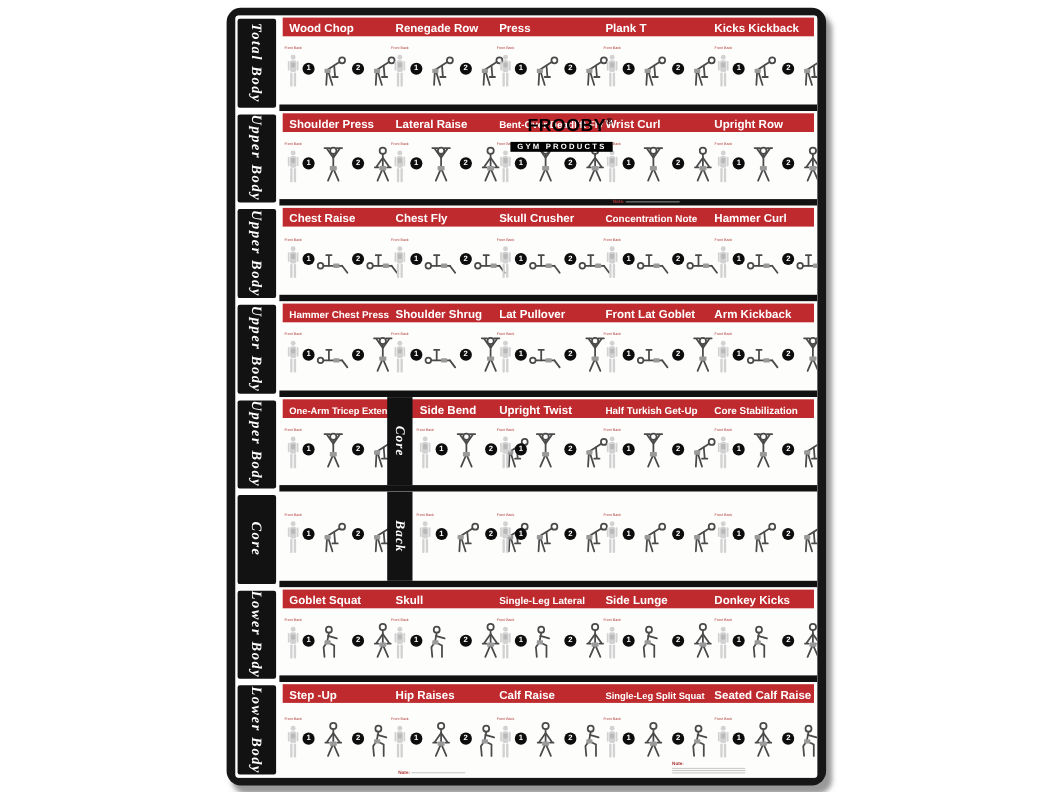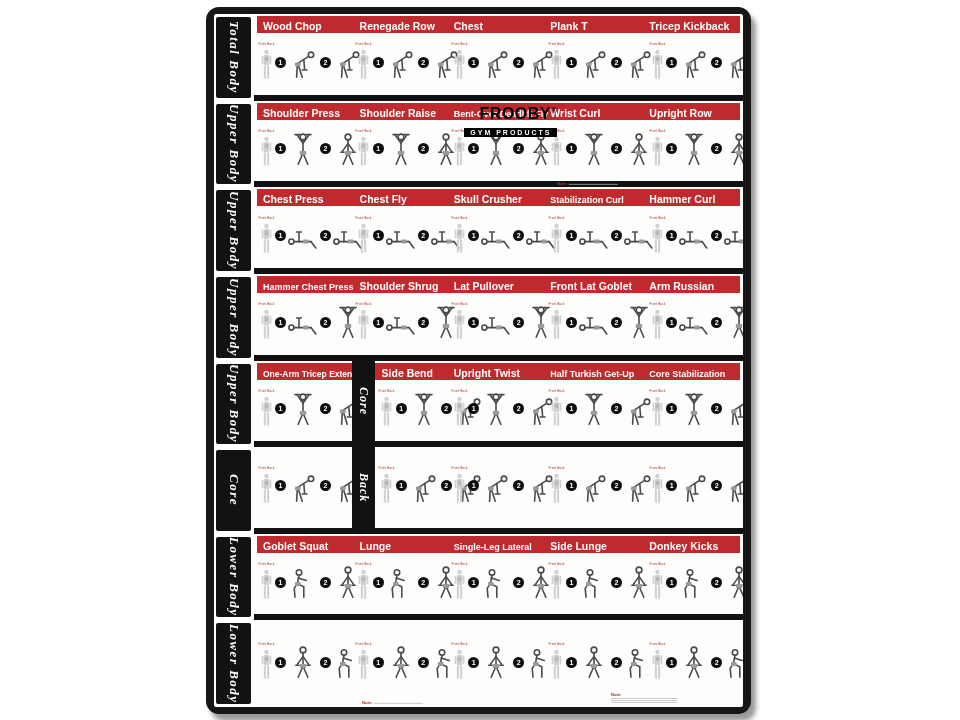--- a/index.html
+++ b/index.html
@@ -60,23 +60,23 @@
       <div class="row">
         <div class="side">
           <div class="sideBox">
             <span class="sideLabel">Total Body</span>
           </div>
         </div>
         <div class="content">
           <div class="hdr">
             <div class="hcell"><span class="hlabel">Wood Chop</span></div>
             <div class="hcell"><span class="hlabel">Renegade Row</span></div>
-            <div class="hcell"><span class="hlabel">Chest</span></div>
+            <div class="hcell"><span class="hlabel">Press</span></div>
             <div class="hcell"><span class="hlabel">Plank T</span></div>
-            <div class="hcell"><span class="hlabel">Tricep Kickback</span></div>
+            <div class="hcell"><span class="hlabel">Kicks Kickback</span></div>
           </div>
           <div class="body">
             <div class="cell">
               <div class="anat">
                 <span class="cap">Front Back</span>
                 <svg class="anatSvg" viewBox="0 0 14 36" width="13" height="36">
                   <g fill="#d2d2d2">
                     <circle cx="7" cy="3" r="2.4"></circle>
                     <rect x="3.9" y="6" width="6.2" height="11.5" rx="2"></rect>
                     <rect x="1.8" y="6.6" width="1.7" height="9.5" rx=".8"></rect>
@@ -308,21 +308,21 @@
       </div>
       <div class="row">
         <div class="side">
           <div class="sideBox">
             <span class="sideLabel">Upper Body</span>
           </div>
         </div>
         <div class="content">
           <div class="hdr">
             <div class="hcell"><span class="hlabel">Shoulder Press</span></div>
-            <div class="hcell"><span class="hlabel">Shoulder Raise</span></div>
+            <div class="hcell"><span class="hlabel">Lateral Raise</span></div>
             <div class="hcell"><span class="hlabel long">Bent-Over Deadlift Fly</span></div>
             <div class="hcell"><span class="hlabel">Wrist Curl</span></div>
             <div class="hcell"><span class="hlabel">Upright Row</span></div>
           </div>
           <div class="body">
             <div class="cell">
               <div class="anat">
                 <span class="cap">Front Back</span>
                 <svg class="anatSvg" viewBox="0 0 14 36" width="13" height="36">
                   <g fill="#d2d2d2">
@@ -558,24 +558,24 @@
         </div>
       </div>
       <div class="row">
         <div class="side">
           <div class="sideBox">
             <span class="sideLabel">Upper Body</span>
           </div>
         </div>
         <div class="content">
           <div class="hdr">
-            <div class="hcell"><span class="hlabel">Chest Press</span></div>
+            <div class="hcell"><span class="hlabel">Chest Raise</span></div>
             <div class="hcell"><span class="hlabel">Chest Fly</span></div>
             <div class="hcell"><span class="hlabel">Skull Crusher</span></div>
-            <div class="hcell"><span class="hlabel long">Stabilization Curl</span></div>
+            <div class="hcell"><span class="hlabel long">Concentration Note</span></div>
             <div class="hcell"><span class="hlabel">Hammer Curl</span></div>
           </div>
           <div class="body">
             <div class="cell">
               <div class="anat">
                 <span class="cap">Front Back</span>
                 <svg class="anatSvg" viewBox="0 0 14 36" width="13" height="36">
                   <g fill="#d2d2d2">
                     <circle cx="7" cy="3" r="2.4"></circle>
                     <rect x="3.9" y="6" width="6.2" height="11.5" rx="2"></rect>
@@ -811,21 +811,21 @@
           <div class="sideBox">
             <span class="sideLabel">Upper Body</span>
           </div>
         </div>
         <div class="content">
           <div class="hdr">
             <div class="hcell"><span class="hlabel long">Hammer Chest Press</span></div>
             <div class="hcell"><span class="hlabel">Shoulder Shrug</span></div>
             <div class="hcell"><span class="hlabel">Lat Pullover</span></div>
             <div class="hcell"><span class="hlabel">Front Lat Goblet</span></div>
-            <div class="hcell"><span class="hlabel">Arm Russian</span></div>
+            <div class="hcell"><span class="hlabel">Arm Kickback</span></div>
           </div>
           <div class="body">
             <div class="cell">
               <div class="anat">
                 <span class="cap">Front Back</span>
                 <svg class="anatSvg" viewBox="0 0 14 36" width="13" height="36">
                   <g fill="#d2d2d2">
                     <circle cx="7" cy="3" r="2.4"></circle>
                     <rect x="3.9" y="6" width="6.2" height="11.5" rx="2"></rect>
                     <rect x="1.8" y="6.6" width="1.7" height="9.5" rx=".8"></rect>
@@ -1554,21 +1554,21 @@
       </div>
       <div class="row">
         <div class="side">
           <div class="sideBox">
             <span class="sideLabel">Lower Body</span>
           </div>
         </div>
         <div class="content">
           <div class="hdr">
             <div class="hcell"><span class="hlabel">Goblet Squat</span></div>
-            <div class="hcell"><span class="hlabel">Lunge</span></div>
+            <div class="hcell"><span class="hlabel">Skull</span></div>
             <div class="hcell"><span class="hlabel long">Single-Leg Lateral</span></div>
             <div class="hcell"><span class="hlabel">Side Lunge</span></div>
             <div class="hcell"><span class="hlabel">Donkey Kicks</span></div>
           </div>
           <div class="body">
             <div class="cell">
               <div class="anat">
                 <span class="cap">Front Back</span>
                 <svg class="anatSvg" viewBox="0 0 14 36" width="13" height="36">
                   <g fill="#d2d2d2">
@@ -1801,20 +1801,27 @@
           <div class="band"></div>
         </div>
       </div>
       <div class="row">
         <div class="side">
           <div class="sideBox">
             <span class="sideLabel">Lower Body</span>
           </div>
         </div>
         <div class="content">
+          <div class="hdr">
+            <div class="hcell"><span class="hlabel">Step -Up</span></div>
+            <div class="hcell"><span class="hlabel">Hip Raises</span></div>
+            <div class="hcell"><span class="hlabel">Calf Raise</span></div>
+            <div class="hcell"><span class="hlabel vlong">Single-Leg Split Squat</span></div>
+            <div class="hcell"><span class="hlabel">Seated Calf Raise</span></div>
+          </div>
           <div class="body">
             <div class="cell">
               <div class="anat">
                 <span class="cap">Front Back</span>
                 <svg class="anatSvg" viewBox="0 0 14 36" width="13" height="36">
                   <g fill="#d2d2d2">
                     <circle cx="7" cy="3" r="2.4"></circle>
                     <rect x="3.9" y="6" width="6.2" height="11.5" rx="2"></rect>
                     <rect x="1.8" y="6.6" width="1.7" height="9.5" rx=".8"></rect>
                     <rect x="10.5" y="6.6" width="1.7" height="9.5" rx=".8"></rect>

